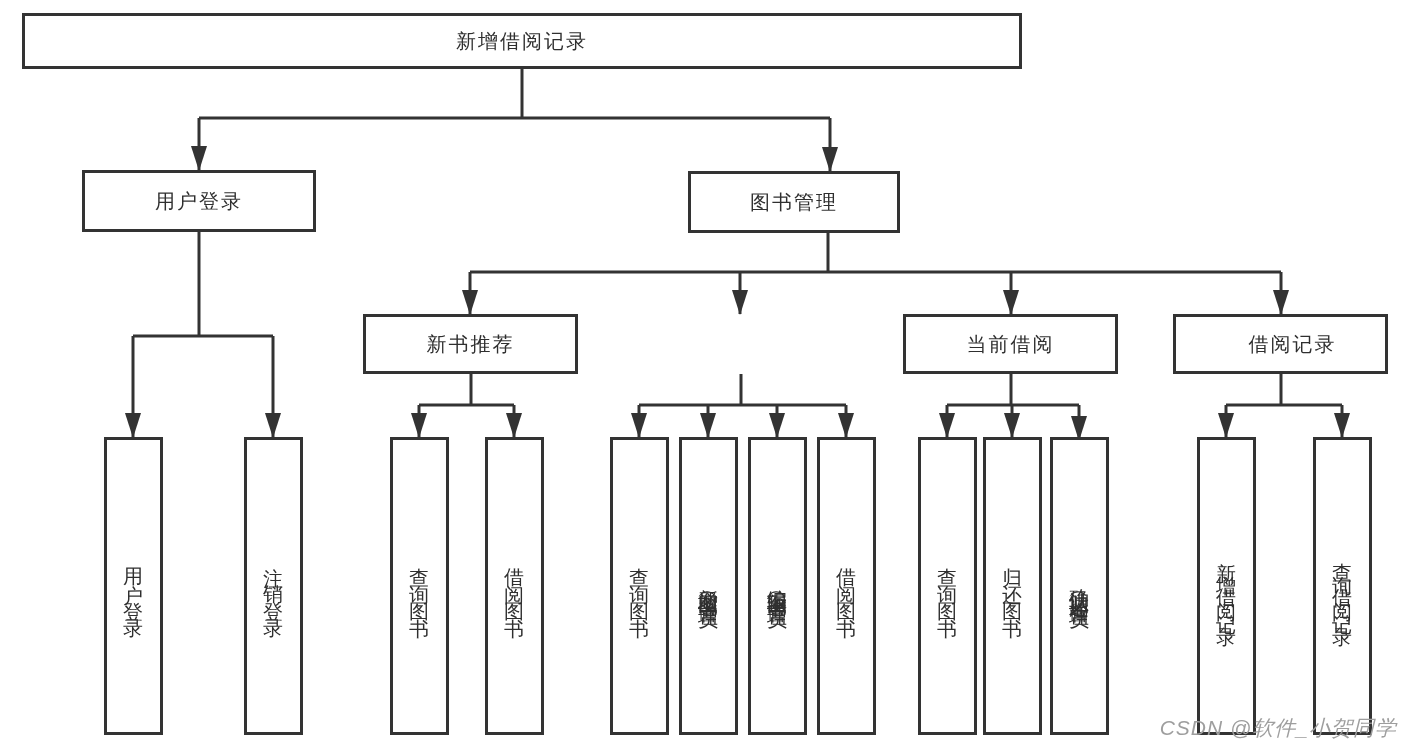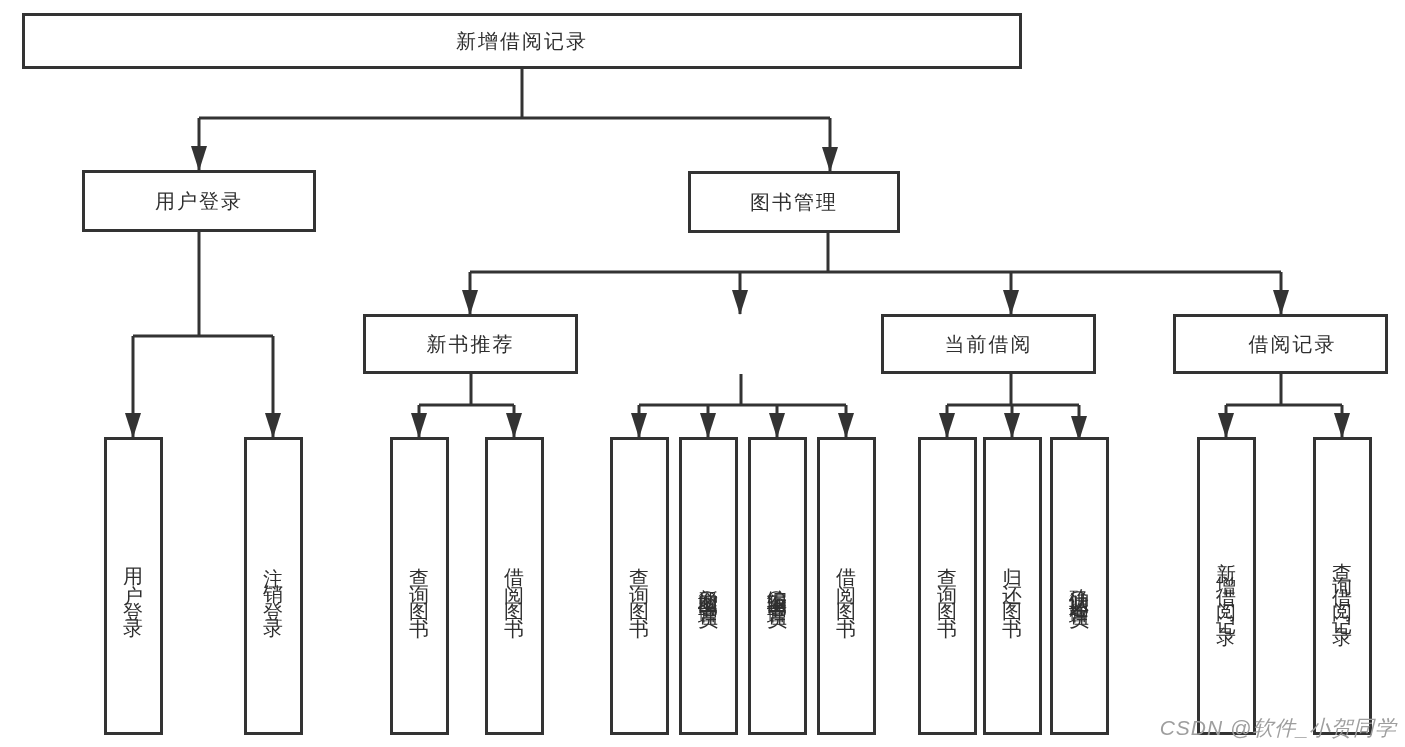--- a/index.html
+++ b/index.html
@@ -42,21 +42,21 @@
   }
   
   .n-root   { left: 22px;   top: 13px;  width: 1000px; height: 56px; }
   
   .n-login  { left: 82px;   top: 170px; width: 234px;  height: 62px; }
   .n-mgmt   { left: 688px;  top: 171px; width: 212px;  height: 62px; }
   
   .lvl3     { top: 314px; width: 215px; height: 60px; font-family: Liberation Mono, monospace; }
   .n-rec    { left: 363px; }
   .n-borrow { left: 633px; }
-  .n-cur    { left: 881px; }
+  .n-cur    { left: 903px; }
   .n-recs   { left: 1173px; padding-left: 24px; }
   
   .leaf { top: 437px; width: 59px; height: 298px; }
   .leaf .label {
     writing-mode: vertical-lr;
     text-orientation: mixed;
     line-height: 1;
     letter-spacing: 17px;
   }
   .leaf .sp6 { letter-spacing: 13px; }

